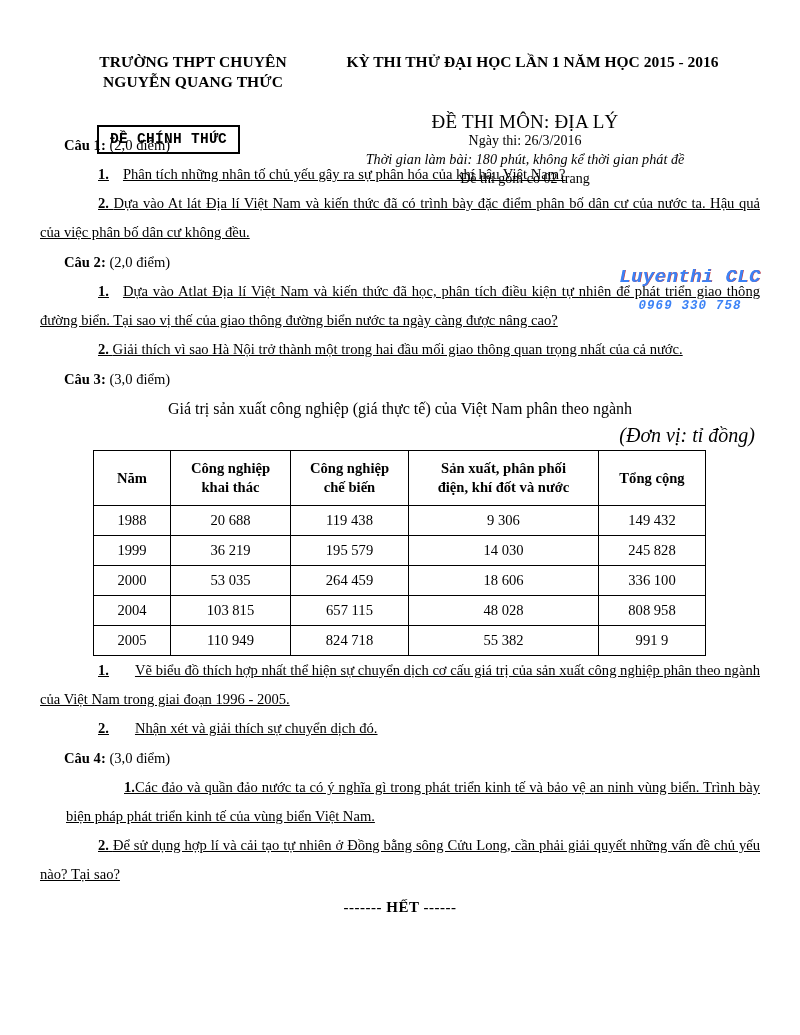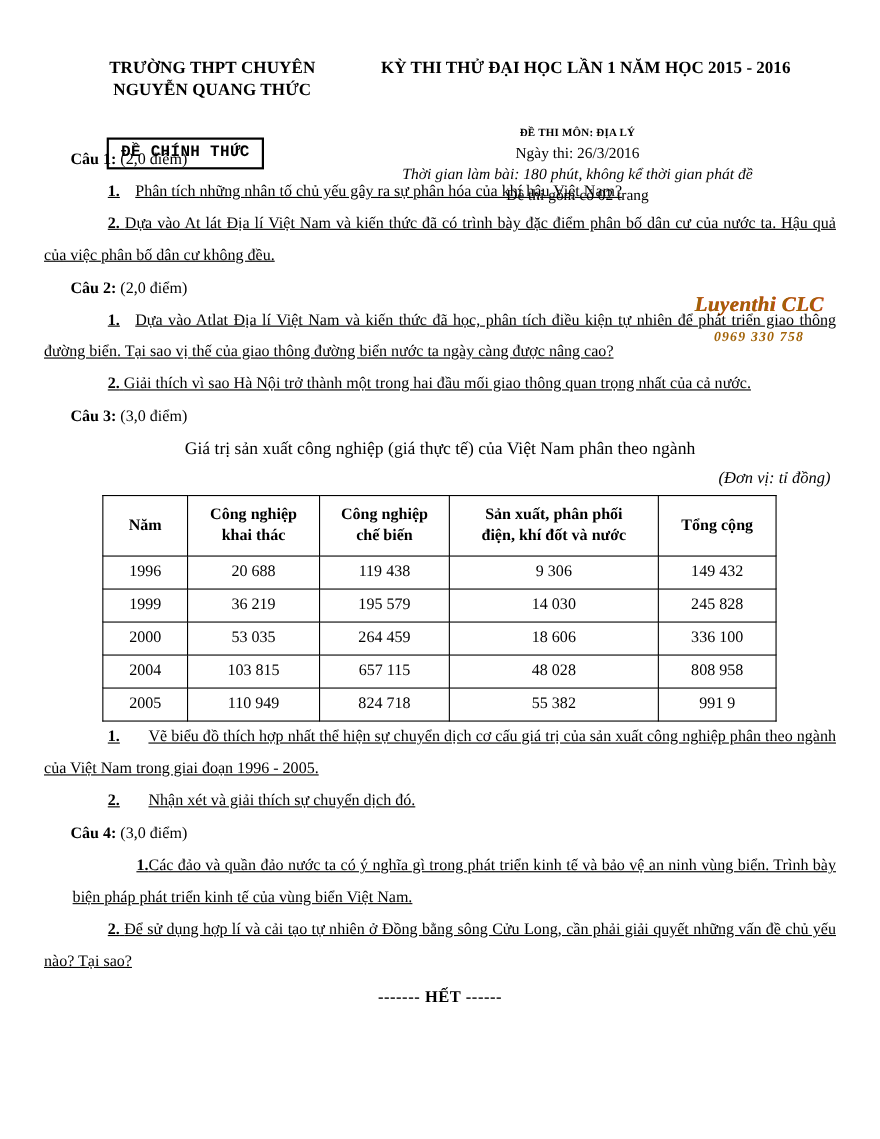--- a/index.html
+++ b/index.html
@@ -69,22 +69,22 @@
   .subject-block {
     position: absolute;
     left: 250px;
     top: 112px;
     width: 470px;
     text-align: center;
     font-size: 14px;
     line-height: 19px;
   }
   .subject-block .subject {
-    font-weight: bold;
-    font-size: 10px;
+    font-weight: normal;
+    font-size: 19px;
     letter-spacing: 0.2px;
   }
   .subject-block .italic {
     font-style: italic;
     font-size: 14.2px;
   }
 
   
   .content {
     position: relative;
@@ -111,25 +111,26 @@
   .numsp { display: inline-block; width: 14px; }
   .numsp-wide { display: inline-block; width: 26px; }
 
   
   .watermark {
     position: absolute;
     left: 600px;
     top: 268px;
     width: 180px;
     text-align: center;
-    color: #a16207;
+    color: #3b82f6;
     font-style: italic;
     font-weight: bold;
     line-height: 1.05;
     pointer-events: none;
+    font-family: Liberation Mono, monospace;
   }
   .watermark .brand {
     font-size: 19px;
     letter-spacing: 0.4px;
     text-shadow: 0.5px 0 0 #e03127;
   }
   .watermark .phone {
     font-size: 12.5px;
     letter-spacing: 1.1px;
     margin-top: 12px;
@@ -139,21 +140,21 @@
   .table-title {
     text-align: center;
     font-weight: normal;
     font-size: 16px;
     line-height: 30px;
     margin: 0;
   }
   .unit {
     text-align: right;
     font-style: italic;
-    font-size: 15px;
+    font-size: 20px;
     line-height: 22px;
     padding-right: 5px;
     margin: 0 0 4px 0;
   }
   table.data {
     border-collapse: collapse;
     width: 612px;
     margin: 0 0 0 53px;
     table-layout: fixed;
   }
@@ -240,21 +241,21 @@
         <tr>
           <th><span>Năm</span></th>
           <th><span>Công nghiệp</span><br><span>khai thác</span></th>
           <th><span>Công nghiệp</span><br><span>chế biến</span></th>
           <th><span>Sản xuất, phân phối</span><br><span>điện, khí đốt và nước</span></th>
           <th><span>Tổng cộng</span></th>
         </tr>
       </thead>
       <tbody>
         <tr>
-          <td>1996</td>
+          <td>1988</td>
           <td>20 688</td>
           <td>119 438</td>
           <td>9 306</td>
           <td>149 432</td>
         </tr>
         <tr>
           <td>1999</td>
           <td>36 219</td>
           <td>195 579</td>
           <td>14 030</td>

